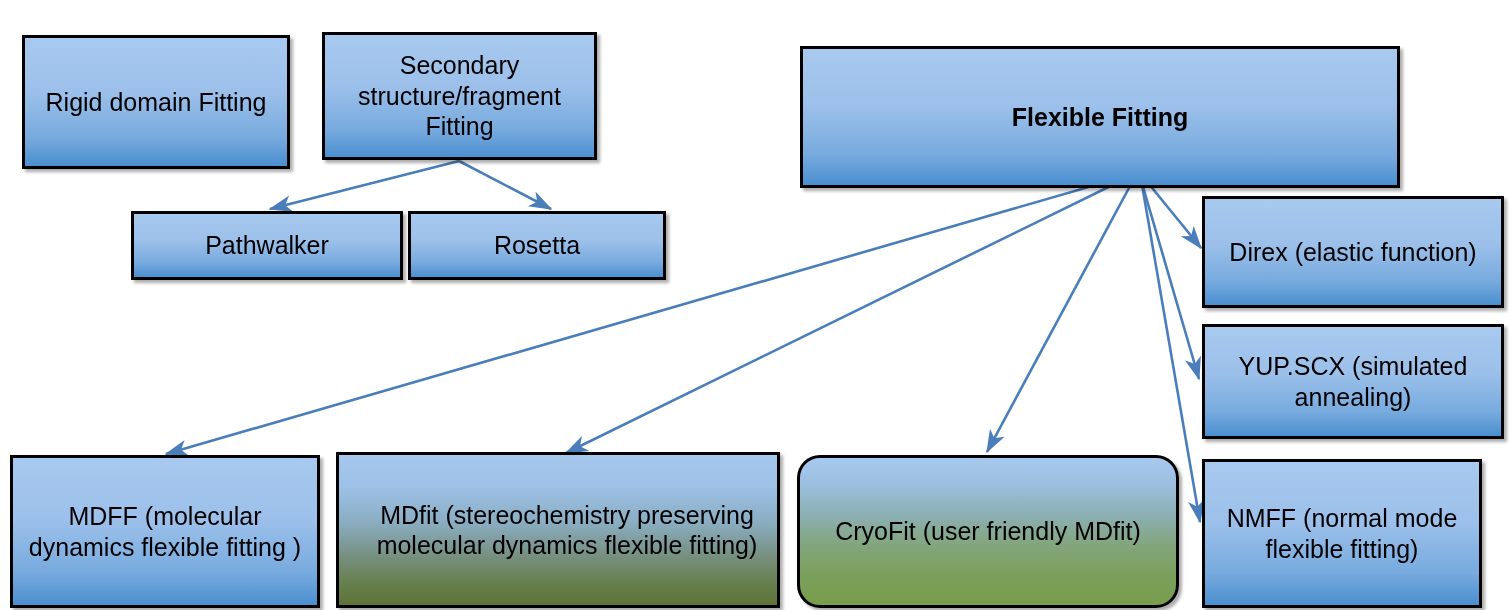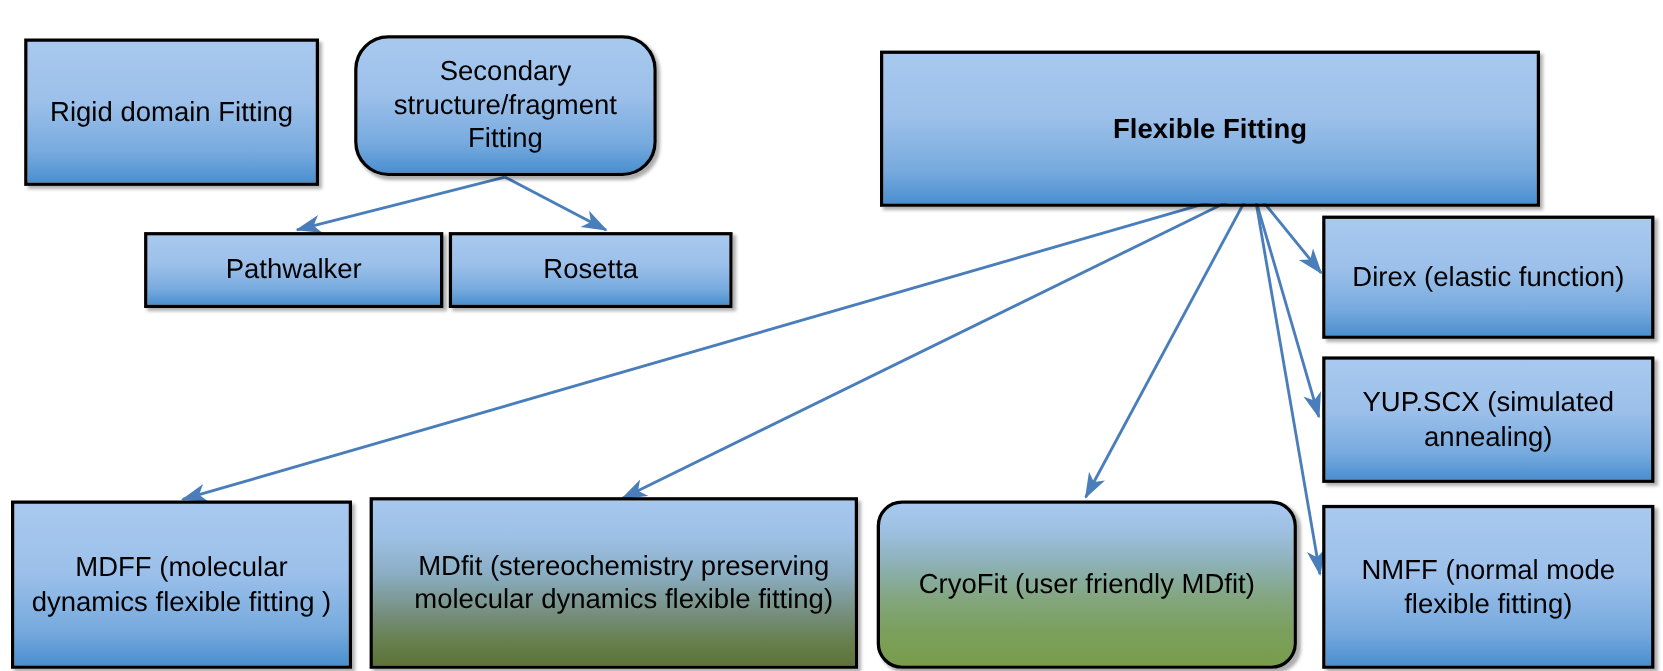--- a/index.html
+++ b/index.html
@@ -69,39 +69,39 @@
         <line x1="1137" y1="173" x2="987" y2="452" stroke="#4a7ebb" stroke-width="2.6" marker-end="url(#ah)"></line>
         <line x1="1140" y1="173" x2="1200" y2="522" stroke="#4a7ebb" stroke-width="2.6" marker-end="url(#ah)"></line>
         <line x1="1139" y1="173" x2="1199" y2="379" stroke="#4a7ebb" stroke-width="2.6" marker-end="url(#ah)"></line>
         <line x1="1140" y1="173" x2="1201" y2="248" stroke="#4a7ebb" stroke-width="2.6" marker-end="url(#ah)"></line>
       </g>
   </svg>
   <div id="node-layer">
       <div class="node" style="left: 22px; top: 35px; width: 268px; height: 134px; text-align: center;">
         <span class="label">Rigid domain Fitting</span>
       </div>
-      <div class="node" style="left: 322px; top: 32px; width: 275px; height: 128px; border-radius: 31px;">
+      <div class="node" style="left: 322px; top: 32px; width: 275px; height: 128px;">
         <span class="label">Secondary structure/fragment Fitting</span>
       </div>
       <div class="node" style="left: 800px; top: 46px; width: 600px; height: 142px; font-weight: bold;">
         <span class="label">Flexible Fitting</span>
       </div>
       <div class="node" style="left: 131px; top: 211px; width: 272px; height: 69px;">
         <span class="label">Pathwalker</span>
       </div>
       <div class="node" style="left: 408px; top: 211px; width: 258px; height: 69px;">
         <span class="label">Rosetta</span>
       </div>
       <div class="node" style="left: 1202px; top: 196px; width: 302px; height: 112px;">
         <span class="label">Direx (elastic function)</span>
       </div>
       <div class="node" style="left: 1202px; top: 324px; width: 302px; height: 115px;">
         <span class="label">YUP.SCX (simulated annealing)</span>
       </div>
-      <div class="node" style="left: 1202px; top: 459px; width: 302px; height: 149px;">
+      <div class="node" style="left: 1202px; top: 459px; width: 280px; height: 149px;">
         <span class="label">NMFF (normal mode flexible fitting)</span>
       </div>
       <div class="node" style="left: 10px; top: 455px; width: 310px; height: 153px;">
         <span class="label">MDFF (molecular dynamics flexible fitting )</span>
       </div>
       <div class="node greenish" style="left: 336px; top: 452px; width: 444px; height: 156px;">
         <span class="label">MDfit (stereochemistry preserving molecular dynamics flexible fitting)</span>
       </div>
       <div class="node greener" style="left: 797px; top: 455px; width: 382px; height: 153px; border-radius: 23px;">
         <span class="label">CryoFit (user friendly MDfit)</span>

